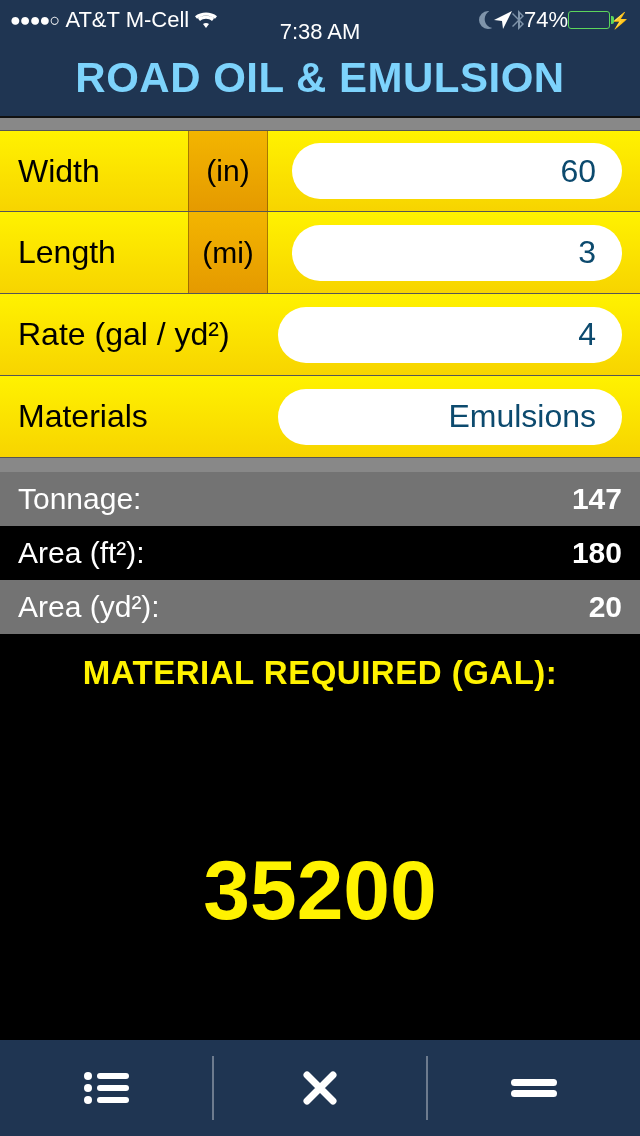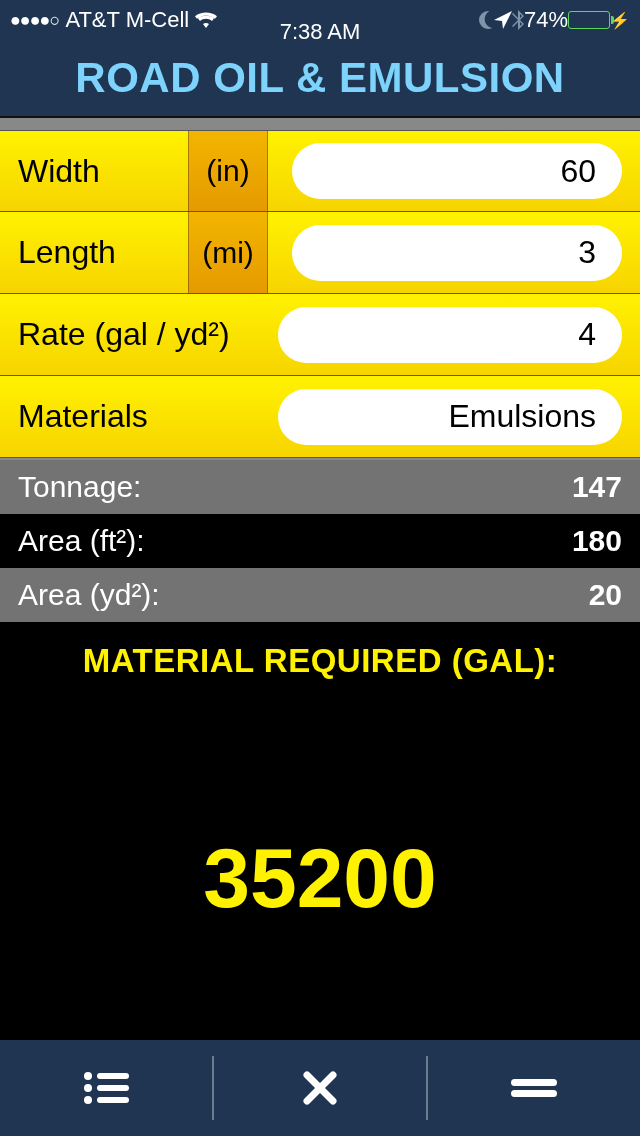--- a/index.html
+++ b/index.html
@@ -43,21 +43,21 @@
     align-items: center;
     justify-content: center;
     font-size: 42px;
     font-weight: 700;
     letter-spacing: 0.5px;
     border-bottom: 2px solid #111;
   }
 
   .inputs-wrap {
     background: #888;
-    padding-bottom: 2px;
+    padding-bottom: 14px;
   }
   .inputs {
     border-top: 12px solid #888;
   }
   .input-row {
     height: 82px;
     background: linear-gradient(#fff200, #f7d400);
     border-top: 1px solid #555;
     border-bottom: 1px solid #555;
     display: flex;
@@ -89,21 +89,21 @@
   .pill {
     flex: 1;
     height: 56px;
     background: #fff;
     border-radius: 28px;
     display: flex;
     align-items: center;
     justify-content: flex-end;
     padding: 0 26px;
     font-size: 32px;
-    color: #000000;
+    color: #0c4a6e;
     border: none;
     outline: none;
     text-align: left;
   }
 
   .results {
     background: #000;
   }
   .result-row {
     height: 54px;

